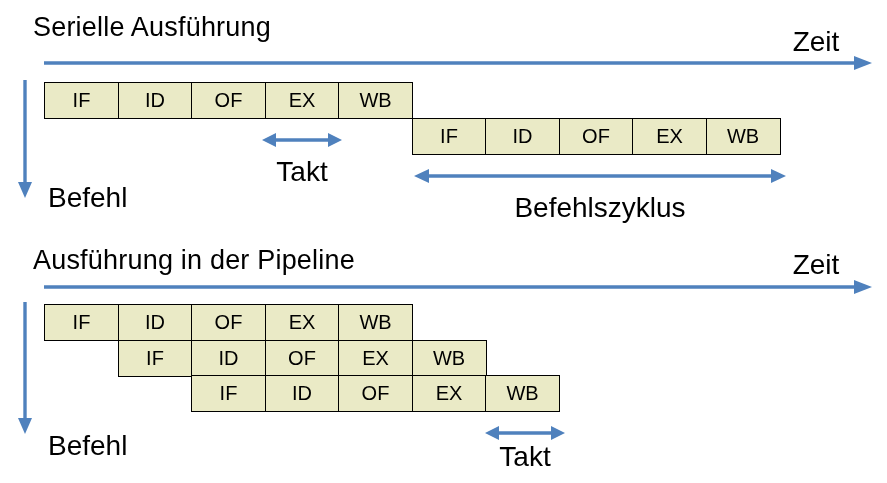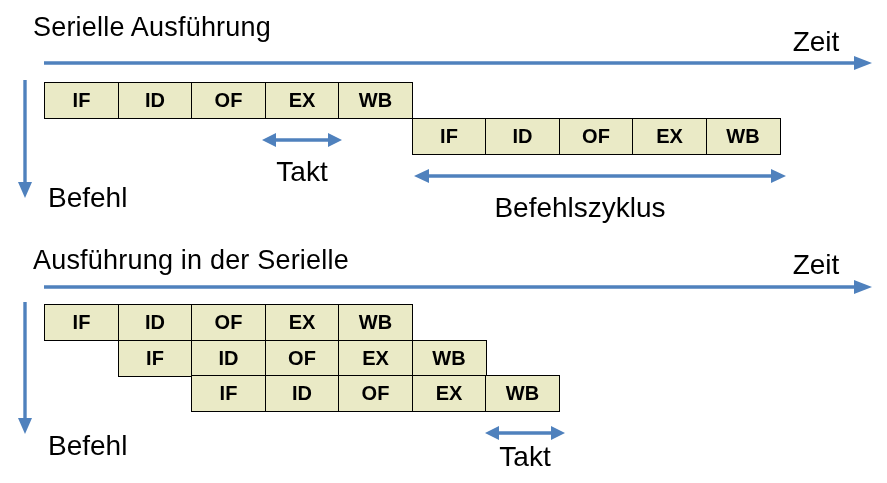--- a/index.html
+++ b/index.html
@@ -33,21 +33,20 @@
   .centered{text-align:center;}
   .cellrow{display:flex;}
   .cell{
     width:75px;height:37px;
     background:var(--box_fill);
     border:1.5px solid var(--box_border);
     margin-left:-1.5px;
     display:flex;align-items:center;justify-content:center;
     font-size:20px;
     color:var(--text);
-    font-weight:bold;
   }
   .cell:first-child{margin-left:0;}
   svg.arrow{display:block;overflow:visible;}
   .arrow-line{stroke:var(--arrow);stroke-width:3.4;fill:none;}
   .arrow-head{fill:var(--arrow);stroke:none;}
 </style>
 </head>
 <body>
 
 <div class="stage">
@@ -89,23 +88,23 @@
     <polygon class="arrow-head" points="14,1 14,15 0,8"></polygon>
     <polygon class="arrow-head" points="66,1 66,15 80,8"></polygon>
   </svg>
   <div class="abs small-label centered" style="left:262px;top:156px;width:80px;">Takt</div>
 
   <svg class="abs arrow" style="left:414px;top:168px;" width="372" height="16" viewBox="0 0 372 16">
     <line class="arrow-line" x1="12" y1="8" x2="360" y2="8"></line>
     <polygon class="arrow-head" points="15,1 15,15 0,8"></polygon>
     <polygon class="arrow-head" points="357,1 357,15 372,8"></polygon>
   </svg>
-  <div class="abs small-label centered" style="left:394px;top:192px;width:372px;">Befehlszyklus</div>
+  <div class="abs small-label centered" style="left:414px;top:192px;width:372px;">Befehlszyklus</div>
 
-  <div class="abs section-title" style="left:33px;top:245px;">Ausführung in der Serielle</div>
+  <div class="abs section-title" style="left:33px;top:245px;">Ausführung in der Pipeline</div>
 
   <div class="abs small-label centered" style="left:776px;top:249px;width:80px;">Zeit</div>
 
   <svg class="abs arrow" style="left:44px;top:278px;" width="830" height="18" viewBox="0 0 830 18">
     <line class="arrow-line" x1="0" y1="9" x2="812" y2="9"></line>
     <polygon class="arrow-head" points="810,2 828,9 810,16"></polygon>
   </svg>
 
   <svg class="abs arrow" style="left:16px;top:302px;" width="18" height="134" viewBox="0 0 18 134">
     <line class="arrow-line" x1="9" y1="0" x2="9" y2="117"></line>

